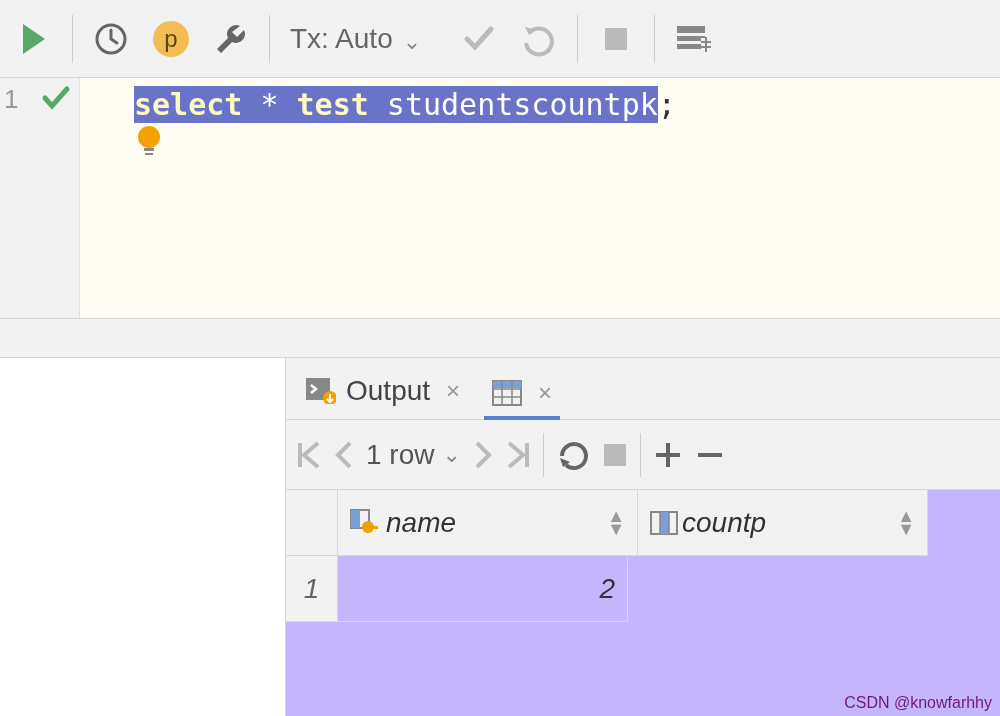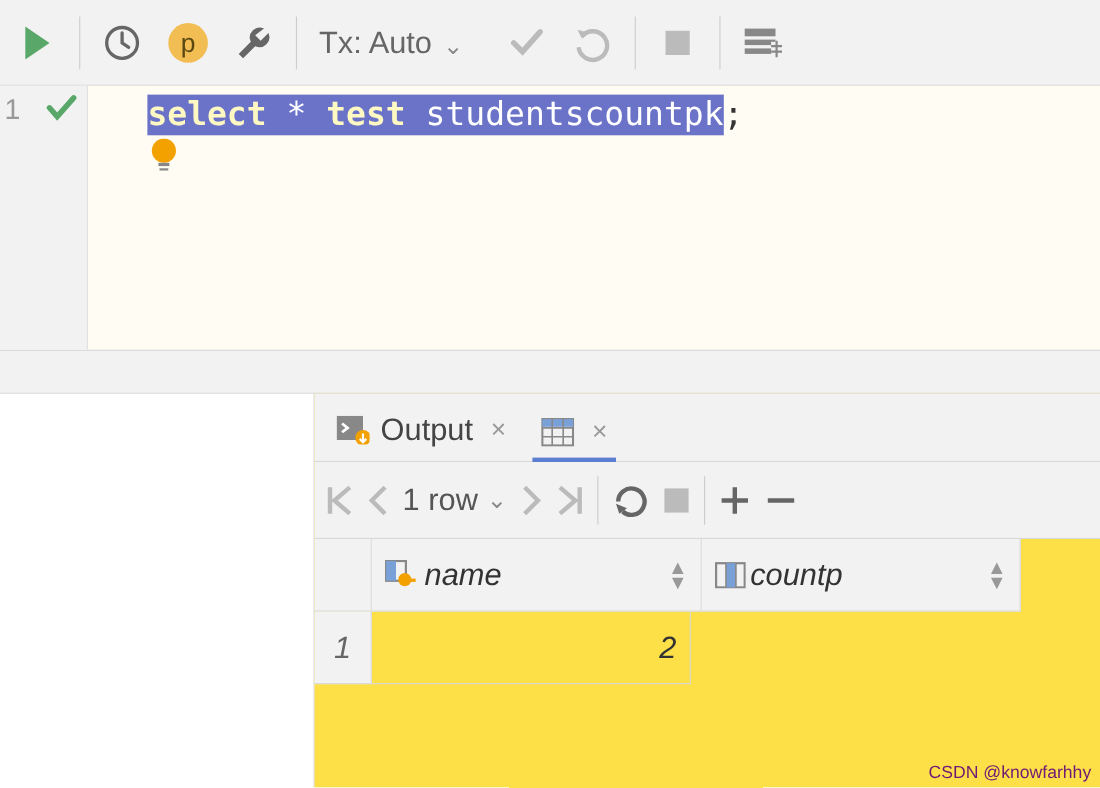--- a/index.html
+++ b/index.html
@@ -106,21 +106,21 @@
 }
 .lower-left {
   width: 286px;
   border-right: 1px solid #d8d8d8;
   background: #fff;
 }
 .lower-right {
   flex: 1;
   display: flex;
   flex-direction: column;
-  background: #fde047;
+  background: #c4b5fd;
 }
 .tabs {
   height: 62px;
   background: #f2f2f2;
   border-bottom: 1px solid #d8d8d8;
   display: flex;
   align-items: flex-end;
   padding-left: 12px;
   gap: 16px;
 }

